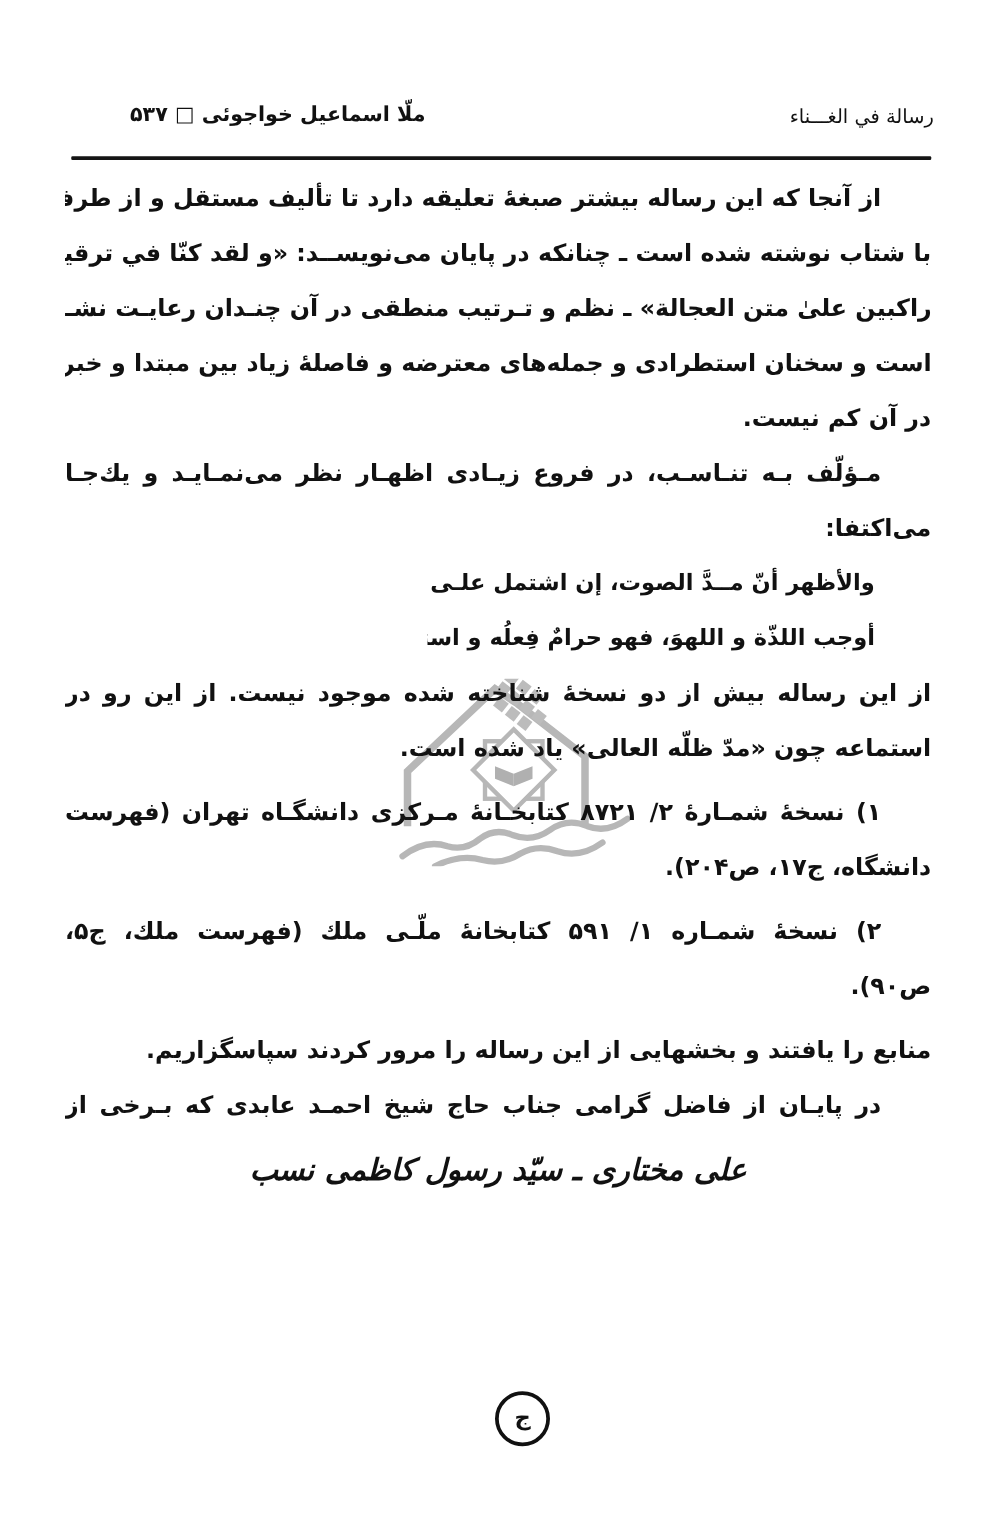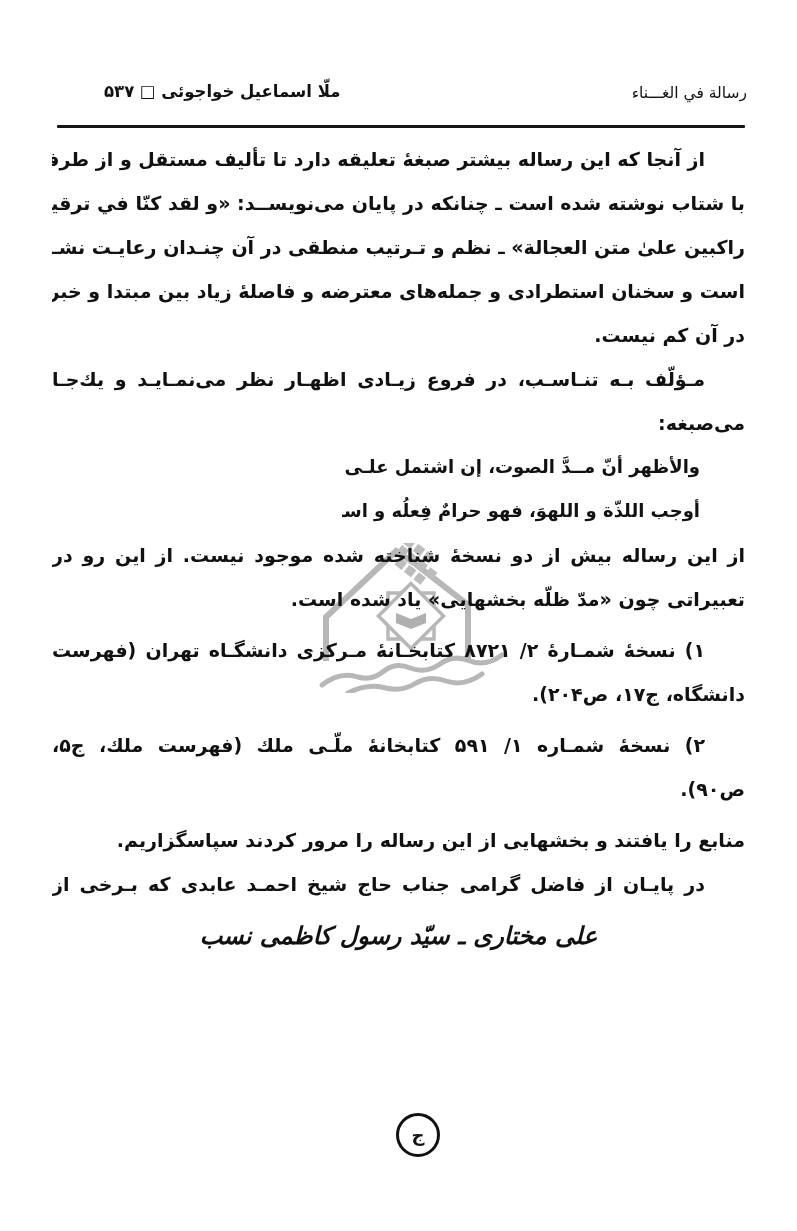--- a/index.html
+++ b/index.html
@@ -121,32 +121,32 @@
     <div>
       <div class="line indent">از آنجا كه اين رساله بيشتر صبغهٔ تعليقه دارد تا تأليف مستقل و از طرفی</div>
       <div class="line">با شتاب نوشته شده است ـ چنانكه در پايان می‌نويســد: «و لقد كنّا في ترقيمه</div>
       <div class="line">راكبين علیٰ متن العجالة» ـ نظم و تـرتيب منطقی در آن چنـدان رعايـت نشـده</div>
       <div class="line">است و سخنان استطرادی و جمله‌های معترضه و فاصلهٔ زياد بين مبتدا و خبر،</div>
       <div class="line last">در آن كم نيست.</div>
     </div>
 
     <div>
       <div class="line indent">مـؤلّف بـه تنـاسـب، در فروع زيـادی اظهـار نظر می‌نمـايـد و يك‌جـا</div>
-      <div class="line last">می‌صبغه:</div>
+      <div class="line last">می‌اكتفا:</div>
     </div>
 
     <div class="quote">
       <div class="line">والأظهر أنّ مــدَّ الصوت، إن اشتمل علـی الترجيـع المطرِب و</div>
       <div class="line">أوجب اللذّة و اللهوَ، فهو حرامٌ فِعلُه و استماعه، و إلّا فلا فرق</div>
     </div>
 
 
     <div>
       <div class="line">از اين رساله بيش از دو نسخهٔ شناخته شده موجود نيست. از اين رو در</div>
-      <div class="line last">تعبيراتی چون «مدّ ظلّه بخشهايی» ياد شده است.</div>
+      <div class="line last">استماعه چون «مدّ ظلّه العالی» ياد شده است.</div>
     </div>
 
     <div class="spaced">
       <div class="line indent">۱) نسخهٔ شمـارهٔ ۲/ ۸۷۲۱ كتابخـانهٔ مـركزی دانشگـاه تهران (فهرست</div>
       <div class="line last">دانشگاه، ج۱۷، ص۲۰۴).</div>
     </div>
 
     <div class="spaced">
       <div class="line indent">۲) نسخهٔ شمـاره ۱/ ۵۹۱ كتابخانهٔ ملّـی ملك (فهرست ملك، ج۵،</div>
       <div class="line last">ص۹۰).</div>

